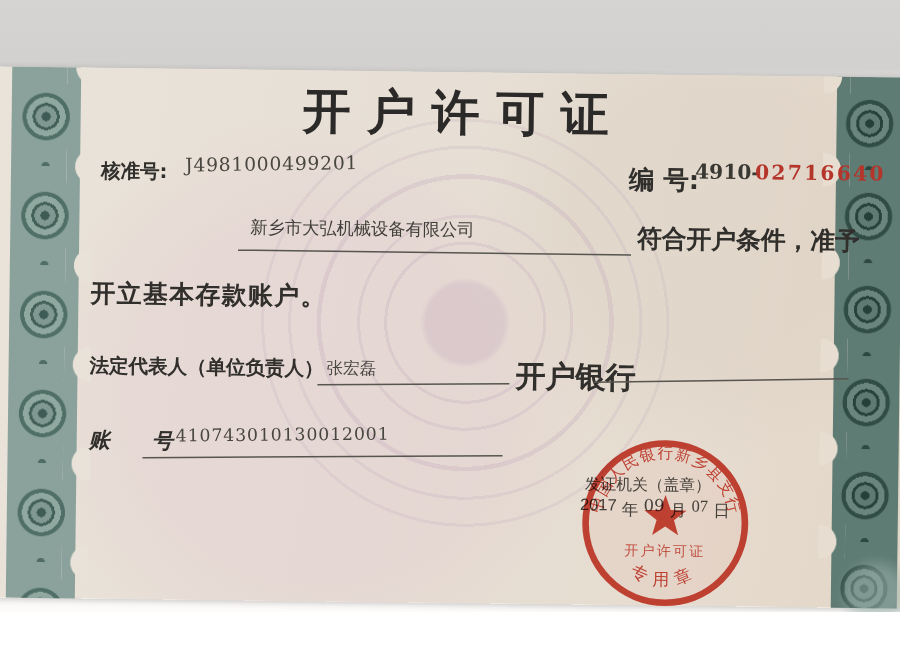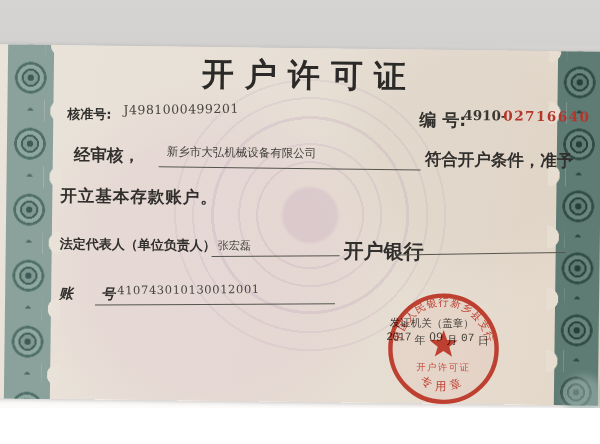--- a/index.html
+++ b/index.html
@@ -61,21 +61,20 @@
 
     <h1 class="title">开户许可证</h1>
 
     <span class="lbl" style="left:72px;top:60px;font-size:13px;">核准号:</span>
     <span class="val" style="left:128px;top:55px;font-size:12.5px;letter-spacing:.5px;transform:rotate(-1.5deg);">J4981000499201</span>
 
     <span class="lbl" style="left:424px;top:59px;font-size:17px;text-align:right;">编 号:</span>
     <span class="val" style="left:468px;top:57px;font-size:13.5px;font-weight:bold;color:#3a3833;text-align:right;">4910-</span>
     <span class="val red" style="left:508px;top:57px;font-size:13.5px;font-weight:bold;letter-spacing:1.5px;">02716640</span>
 
-    <span class="lbl" style="left:79px;top:99px;font-size:16.5px;">经审核，</span>
     <span class="val" style="left:172px;top:98px;font-size:11.5px;font-family:'DejaVu Sans',sans-serif;color:#403e38;">新乡市大弘机械设备有限公司</span>
     <div class="u" style="left:164px;top:120px;width:262px;"></div>
     <span class="lbl" style="left:430px;top:99px;font-size:16.5px;">符合开户条件，准予</span>
 
     <span class="lbl" style="left:66px;top:140px;font-size:16.5px;letter-spacing:1px;">开立基本存款账户。</span>
 
     <span class="lbl" style="left:66px;top:190px;font-size:13px;">法定代表人（单位负责人）</span>
     <span class="val" style="left:224px;top:191px;font-size:11px;font-family:'DejaVu Sans',sans-serif;color:#4a4840;">张宏磊</span>
     <div class="u" style="left:218px;top:208px;width:128px;transform:rotate(-1deg);"></div>
 
@@ -85,21 +84,21 @@
     <span class="lbl" style="left:66px;top:240px;font-size:14px;white-space:pre;font-style:italic;">账　　号</span>
     <span class="val" style="left:124px;top:236px;font-size:11.5px;letter-spacing:.6px;transform:rotate(-1.2deg);">410743010130012001</span>
     <div class="u" style="left:102px;top:257px;width:240px;transform:rotate(-1deg);"></div>
 
     <span class="lbl" style="left:397px;top:267px;font-size:10.5px;font-weight:normal;color:#44423c;">发证机关（盖章）</span>
     <div style="position:absolute;left:394px;top:283px;font-size:11px;color:#44423c;white-space:nowrap;">
       <span class="valn" style="font-family:Liberation Sans, sans-serif;position:relative;top:-3px;">2017</span>
       <span>年</span>
       <span style="font-family:'DejaVu Serif',serif;position:relative;top:-3px;">09</span>
       <span>月</span>
-      <span style="font-family:Liberation Mono, monospace;position:relative;top:-3px;">07</span>
+      <span style="font-family:Liberation Serif, serif;position:relative;top:-3px;">07</span>
       <span>日</span>
     </div>
 
     <svg class="seal" viewBox="0 0 120 120">
       <defs>
         <path id="sealTopArc" d="M 17.5 48.6 A 44 44 0 0 1 102.5 48.6"></path>
         <path id="sealBottomArc" d="M 24.4 82.3 A 42 42 0 0 0 95.6 82.3"></path>
       </defs>
       <circle cx="60" cy="60" r="54" fill="rgba(207,58,43,0.05)" stroke="#cf3a2b" stroke-width="4.5"></circle>
       <text font-size="10.5" fill="#cf3a2b" letter-spacing="1">

